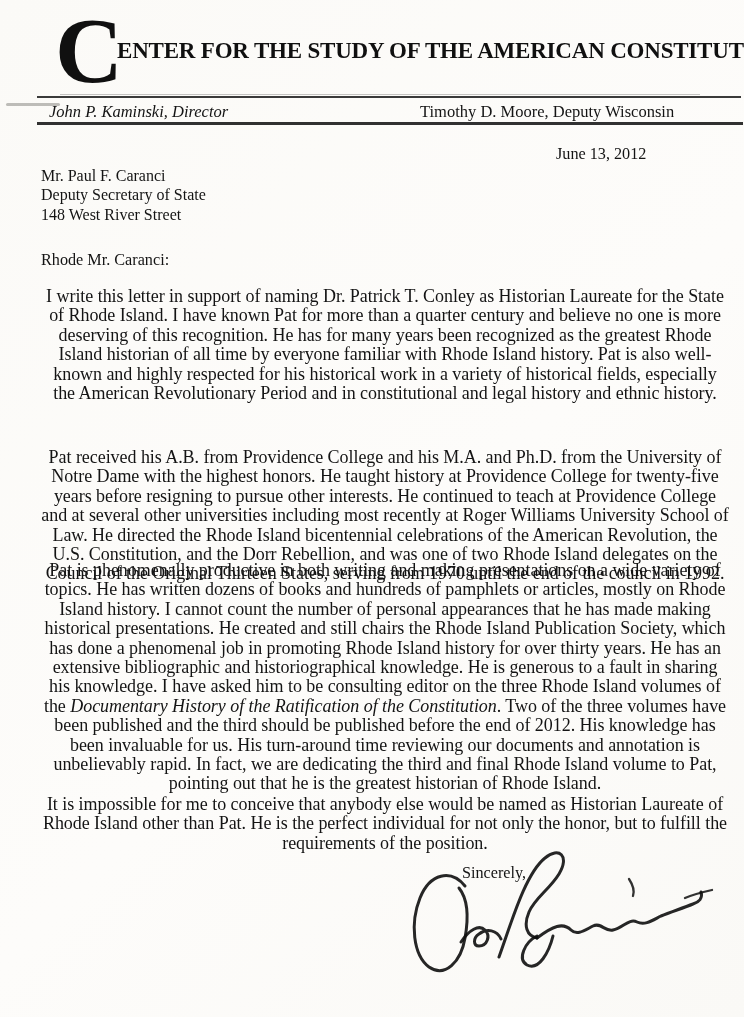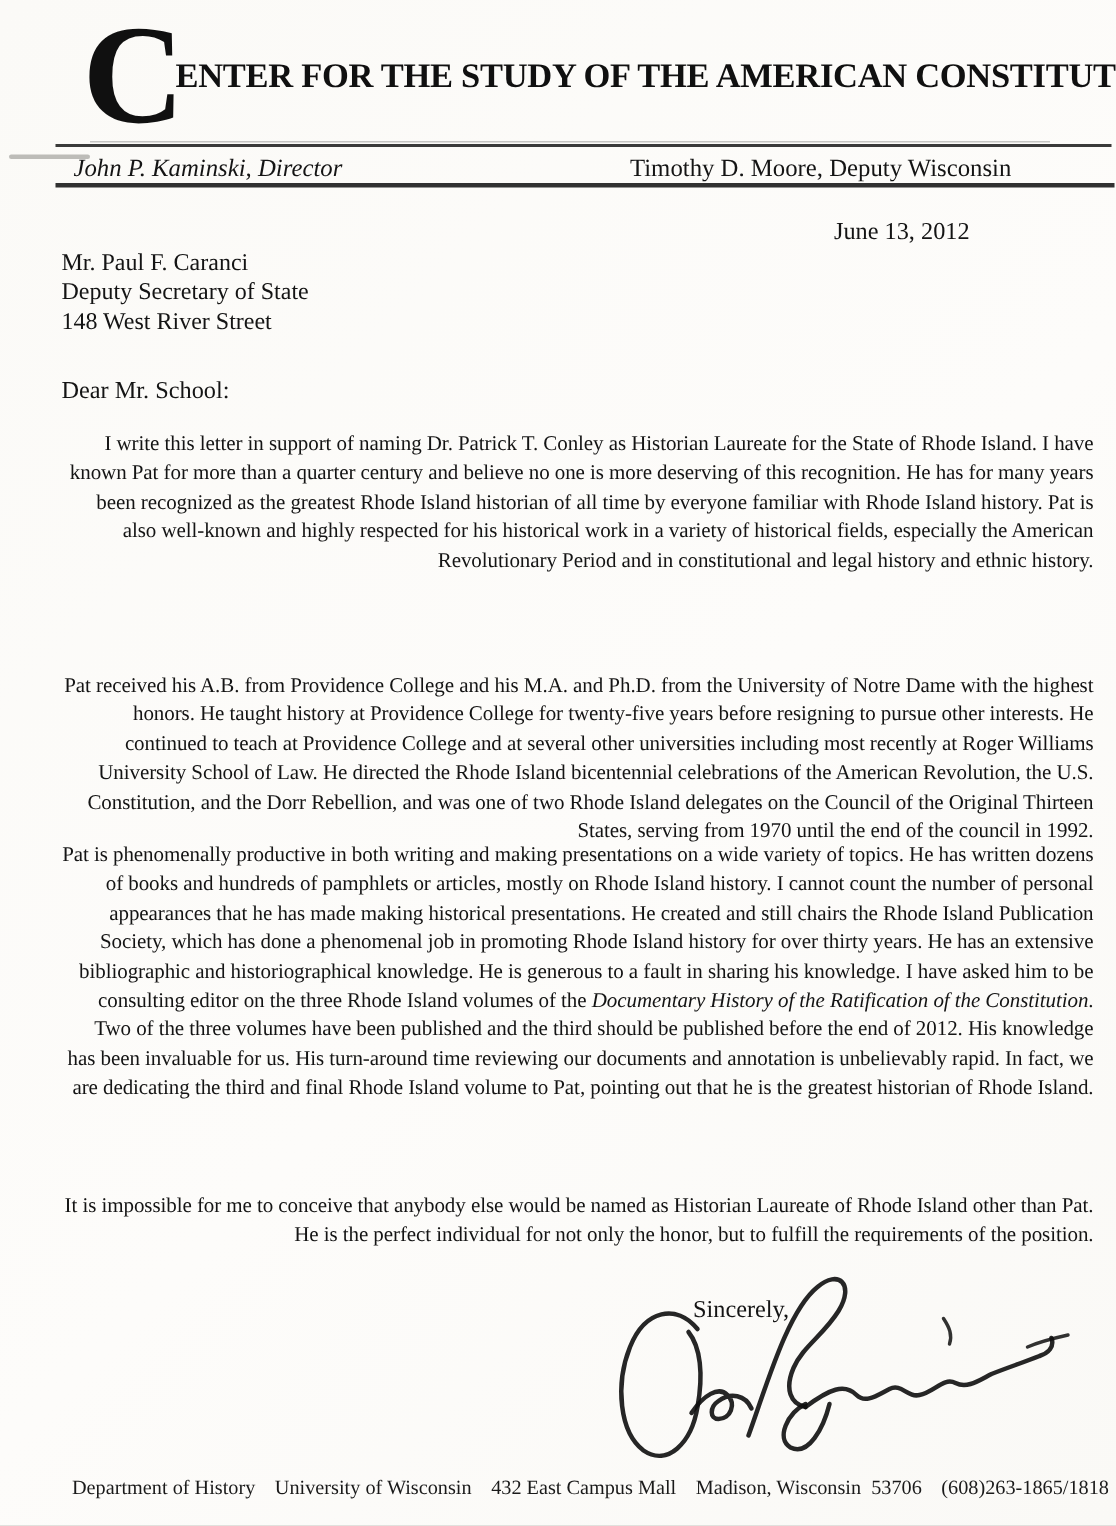--- a/index.html
+++ b/index.html
@@ -29,21 +29,21 @@
   .rule-bottom{left:37px;top:122px;width:706px;height:3px;opacity:.92;}
   .artifact-dash{position:absolute;left:6px;top:103px;width:54px;height:3px;background:#bdbcb8;border-radius:2px;}
   .name-left{position:absolute;left:49px;top:102px;font-size:16.5px;white-space:nowrap;font-style:italic;}
   .name-right{position:absolute;left:420px;top:102px;font-size:16.5px;white-space:nowrap;}
   
   .date{position:absolute;left:512px;top:145px;font-size:16.2px;margin-left:44px;}
   .recipient{position:absolute;left:41px;top:166px;font-size:16px;line-height:19.4px;}
   .salutation{position:absolute;left:41px;top:251px;font-size:16.2px;}
   .body-p{
     position:absolute;left:41px;width:688px;margin:0;
-    font-size:14px;line-height:19.4px;text-align:right;
+    font-size:18px;line-height:19.4px;text-align:center;
     letter-spacing:-0.05px;
   }
   .p1{top:287px;}
   .p2{top:416px;margin-top:32px;}
   .p3{top:561px;}
   .p4{top:795px;}
   .p3 em{font-style:italic;}
   .closing{position:absolute;left:462px;top:864px;font-size:16.2px;}
   .signature{position:absolute;left:403px;top:846px;width:318px;height:136px;}
   .signature path{fill:none;stroke:#0e0e0e;stroke-linecap:round;stroke-linejoin:round;}
@@ -74,39 +74,32 @@
   </div>
 
   <div class="date">June 13, 2012</div>
 
   <div class="recipient">
     <div>Mr. Paul F. Caranci</div>
     <div>Deputy Secretary of State</div>
     <div>148 West River Street</div>
   </div>
 
-  <div class="salutation">Dear Mr. School:</div>
+  <div class="salutation">Rhode Mr. Caranci:</div>
 
   <p class="body-p p1">I write this letter in support of naming Dr. Patrick T. Conley as Historian Laureate for the State of Rhode Island. I have known Pat for more than a quarter century and believe no one is more deserving of this recognition. He has for many years been recognized as the greatest Rhode Island historian of all time by everyone familiar with Rhode Island history. Pat is also well-known and highly respected for his historical work in a variety of historical fields, especially the American Revolutionary Period and in constitutional and legal history and ethnic history.</p>
   <p class="body-p p2">Pat received his A.B. from Providence College and his M.A. and Ph.D. from the University of Notre Dame with the highest honors. He taught history at Providence College for twenty-five years before resigning to pursue other interests. He continued to teach at Providence College and at several other universities including most recently at Roger Williams University School of Law. He directed the Rhode Island bicentennial celebrations of the American Revolution, the U.S. Constitution, and the Dorr Rebellion, and was one of two Rhode Island delegates on the Council of the Original Thirteen States, serving from 1970 until the end of the council in 1992.</p>
   <p class="body-p p3"><span>Pat is phenomenally productive in both writing and making presentations on a wide variety of topics. He has written dozens of books and hundreds of pamphlets or articles, mostly on Rhode Island history. I cannot count the number of personal appearances that he has made making historical presentations. He created and still chairs the Rhode Island Publication Society, which has done a phenomenal job in promoting Rhode Island history for over thirty years. He has an extensive bibliographic and historiographical knowledge. He is generous to a fault in sharing his knowledge. I have asked him to be consulting editor on the three Rhode Island volumes of the </span><em>Documentary History of the Ratification of the Constitution</em><span>. Two of the three volumes have been published and the third should be published before the end of 2012. His knowledge has been invaluable for us. His turn-around time reviewing our documents and annotation is unbelievably rapid. In fact, we are dedicating the third and final Rhode Island volume to Pat, pointing out that he is the greatest historian of Rhode Island.</span></p>
   <p class="body-p p4">It is impossible for me to conceive that anybody else would be named as Historian Laureate of Rhode Island other than Pat. He is the perfect individual for not only the honor, but to fulfill the requirements of the position.</p>
 
   <div class="closing">Sincerely,</div>
   <svg class="signature" viewBox="0 0 318 136" aria-hidden="true">
     <path class="sig-main" d="M 62 40 C 48 23, 27 27, 17 52 C 7 77, 10 109, 26 121 C 42 132, 58 116, 62 92 C 66 70, 64 52, 56 42"></path>
     <path class="sig-main" d="M 58 96 C 66 84, 76 78, 82 84 C 88 90, 84 100, 76 100 C 70 100, 70 92, 76 88 C 84 82, 94 84, 98 93"></path>
     <path class="sig-main" d="M 96 111 C 108 78, 122 28, 142 12 C 156 0, 167 10, 156 28 C 146 44, 132 52, 126 66 C 120 80, 124 90, 134 92"></path>
     <path class="sig-main" d="M 150 90 C 146 106, 136 125, 124 119 C 114 113, 122 96, 134 90"></path>
     <path class="sig-main" d="M 134 92 C 150 80, 160 76, 168 84 C 174 90, 182 84, 190 80 C 198 76, 202 86, 210 84 C 220 82, 226 72, 234 76 C 242 80, 250 74, 258 70 C 268 66, 280 62, 290 58 C 296 56, 300 52, 298 46"></path>
     <path class="sig-thin" d="M 226 33 C 230 39, 232 44, 230 50"></path>
     <path class="sig-thin" d="M 282 52 C 291 48, 300 46, 309 44"></path>
   </svg>
 
-  <div class="footer">
-    <span>Department of History</span>
-    <span>University of Wisconsin</span>
-    <span>432 East Campus Mall</span>
-    <span>Madison, Wisconsin  53706</span>
-    <span>(608)263-1865/1818</span>
-  </div>
 
 </div>
 
 </body></html>

